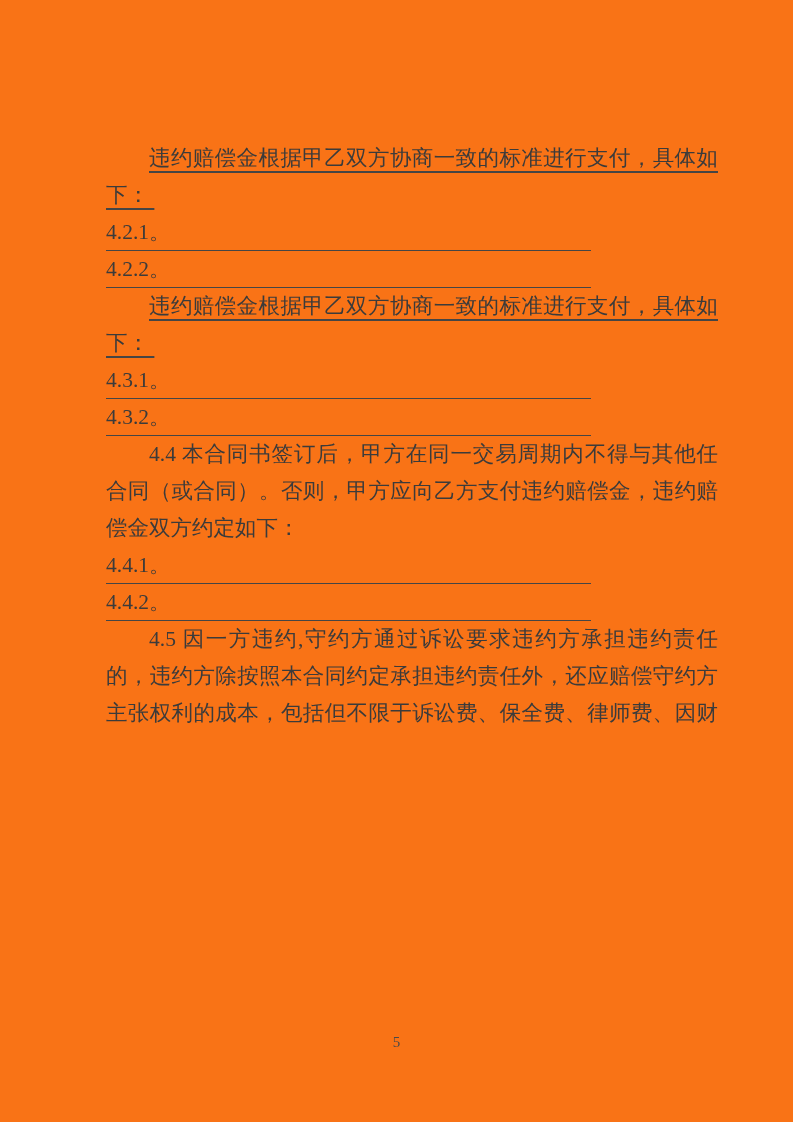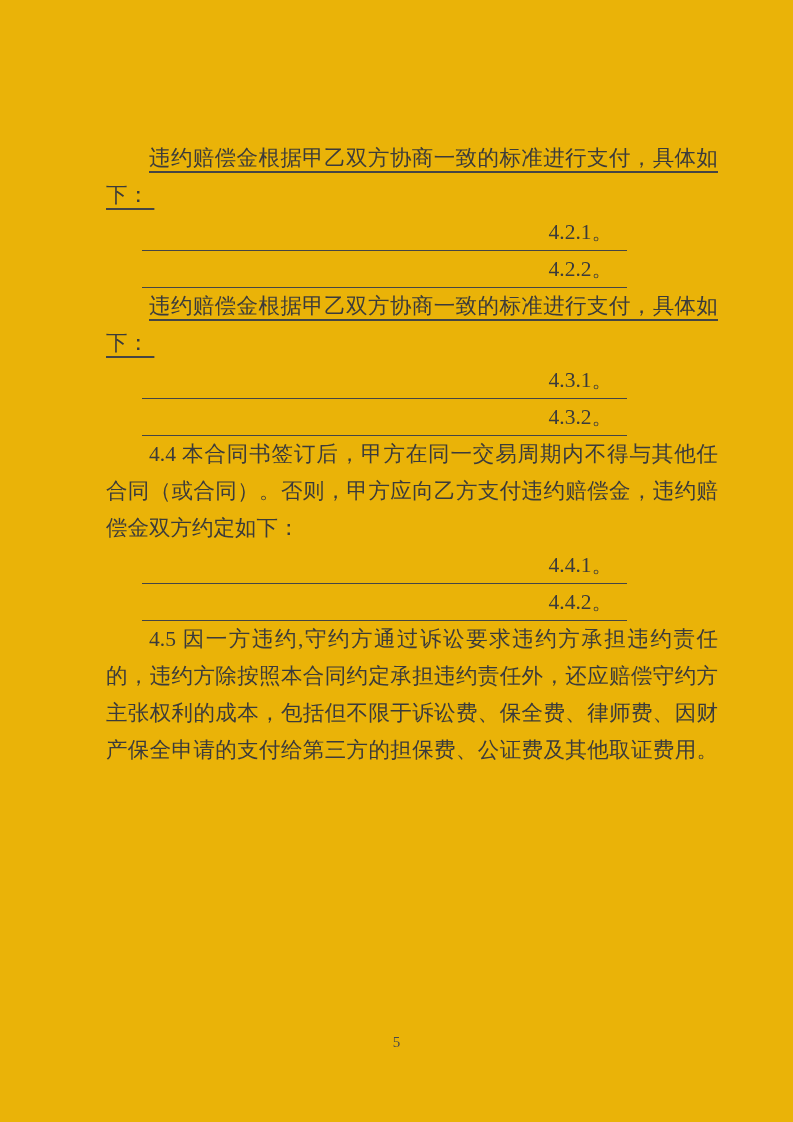--- a/index.html
+++ b/index.html
@@ -4,21 +4,21 @@
 <style>
   html, body {
     margin: 0;
     padding: 0;
     background: #ffffff;
   }
   .page {
     position: relative;
     width: 793px;
     height: 1122px;
-    background: #eab308;
+    background: #f97316;
     overflow: hidden;
     font-family: "Liberation Serif", "DejaVu Serif", serif;
     color: #3b3b3b;
   }
   .doc-body {
     position: absolute;
     left: 106px;
     top: 140px;
     width: 612px;
     font-size: 21.5px;
@@ -37,26 +37,25 @@
     text-align: justify;
     text-align-last: justify;
   }
   .line.u {
     text-decoration: underline;
     text-decoration-thickness: 1.5px;
     text-underline-offset: 6px;
     text-decoration-color: #454545;
   }
   .blankrow {
-    margin-left: 36px;
     width: 485px;
     box-sizing: border-box;
     border-bottom: 1.5px solid #454545;
     display: flex;
-    justify-content: flex-end;
+    justify-content: flex-start;
     padding-right: 14px;
   }
   .blank-label, .blank-end {
     display: inline-block;
   }
   .page-num {
     position: absolute;
     left: 0;
     right: 0;
     top: 1034px;
@@ -79,16 +78,15 @@
       <div class="line blankrow"><span class="blank-label">4.3.1</span><span class="blank-end">。</span></div>
       <div class="line blankrow"><span class="blank-label">4.3.2</span><span class="blank-end">。</span></div>
       <div class="line indent fill">4.4 本合同书签订后，甲方在同一交易周期内不得与其他任</div>
       <div class="line fill">合同（或合同）。否则，甲方应向乙方支付违约赔偿金，违约赔</div>
       <div class="line">偿金双方约定如下：</div>
       <div class="line blankrow"><span class="blank-label">4.4.1</span><span class="blank-end">。</span></div>
       <div class="line blankrow"><span class="blank-label">4.4.2</span><span class="blank-end">。</span></div>
       <div class="line indent fill">4.5 因一方违约,守约方通过诉讼要求违约方承担违约责任</div>
       <div class="line fill">的，违约方除按照本合同约定承担违约责任外，还应赔偿守约方</div>
       <div class="line fill">主张权利的成本，包括但不限于诉讼费、保全费、律师费、因财</div>
-      <div class="line fill">产保全申请的支付给第三方的担保费、公证费及其他取证费用。</div>
     </div>
   <div class="page-num">5</div>
 </div>
 
 </body></html>

